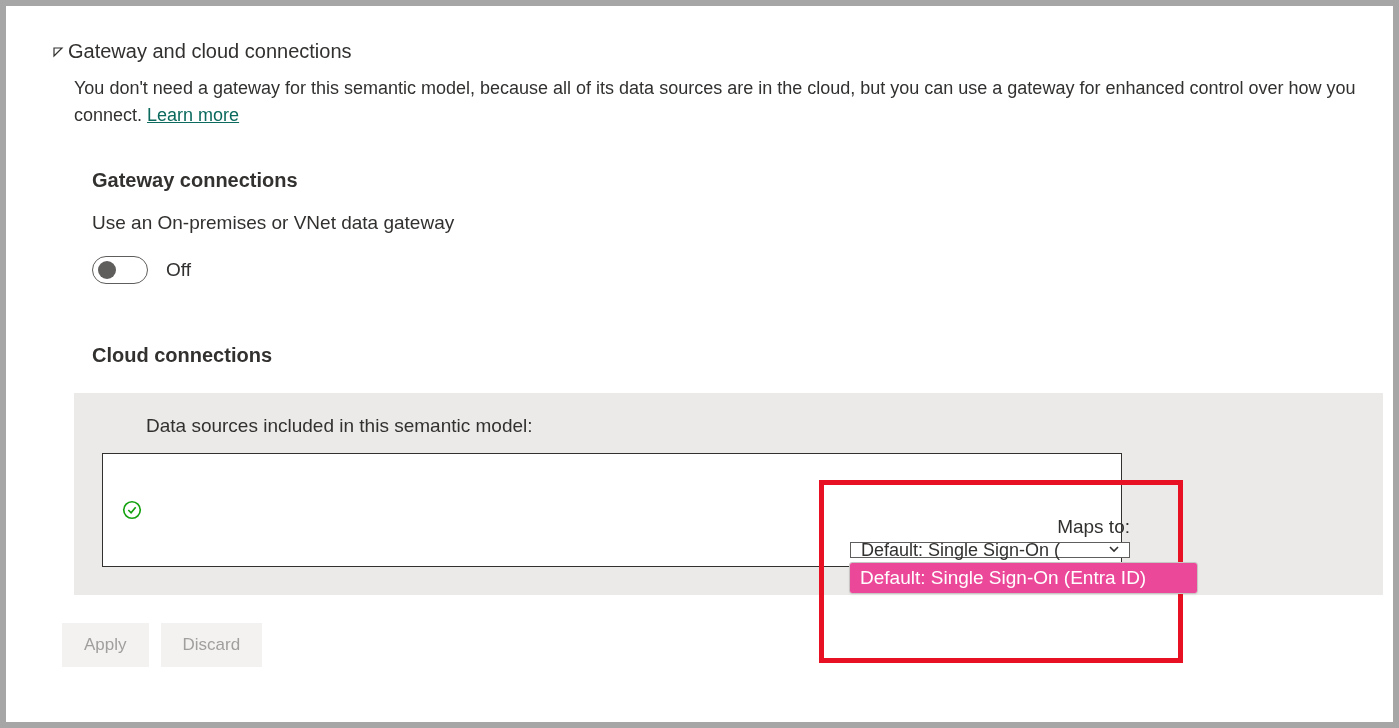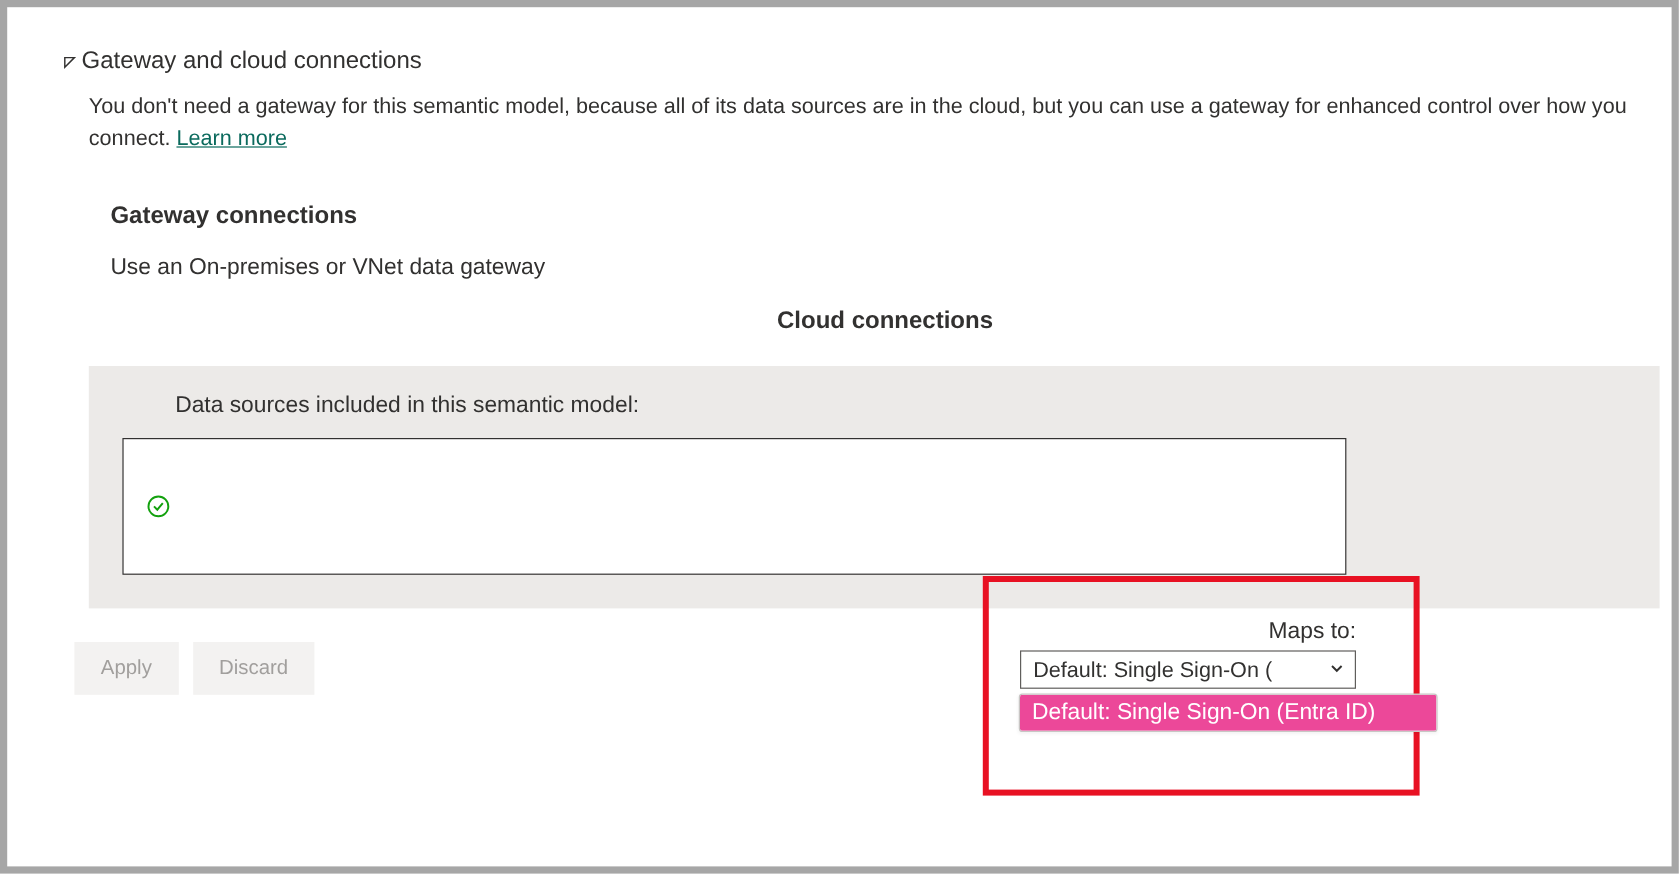--- a/index.html
+++ b/index.html
@@ -130,21 +130,21 @@
     }
     .maps-label {
       font-size: 19px;
       color: #323130;
       align-self: flex-end;
       margin-right: 80px;
       margin-bottom: 4px;
     }
     .dropdown-closed {
       width: 280px;
-      height: 32px;
+      height: 16px;
       border: 1px solid #605e5c;
       background: #fff;
       display: flex;
       align-items: center;
       justify-content: space-between;
       padding: 0 8px 0 10px;
       font-size: 18px;
       color: #323130;
       cursor: pointer;
       margin-right: 80px;
@@ -208,22 +208,28 @@
     <h1 class="section-title">Gateway and cloud connections</h1>
   </div>
 
   <p class="description">
     <span>You don't need a gateway for this semantic model, because all of its data sources are in the cloud, but you can use a gateway for enhanced control over how you connect. </span><a class="learn-more">Learn more</a>
   </p>
 
   <div class="sub-section">
     <h2 class="sub-title">Gateway connections</h2>
     <div class="toggle-label">Use an On-premises or VNet data gateway</div>
-
-    <h2 class="sub-title" style="margin-bottom:26px;text-align:center;">Cloud connections</h2>
+    <div class="toggle-row">
+      <div class="toggle">
+        <div class="toggle-knob"></div>
+      </div>
+      <span class="toggle-state">Off</span>
+    </div>
+
+    <h2 class="sub-title" style="margin-bottom:26px;">Cloud connections</h2>
   </div>
 
   <div class="panel" style="margin-left:18px;">
     <div class="panel-label">Data sources included in this semantic model:</div>
     <div class="data-source-row">
       <span class="check-icon">
         <svg viewBox="0 0 24 24" fill="none" stroke="currentColor" stroke-width="1.8">
           <circle cx="12" cy="12" r="9"></circle>
           <path d="M 8 12 L 11 15 L 16 9"></path>
         </svg>

